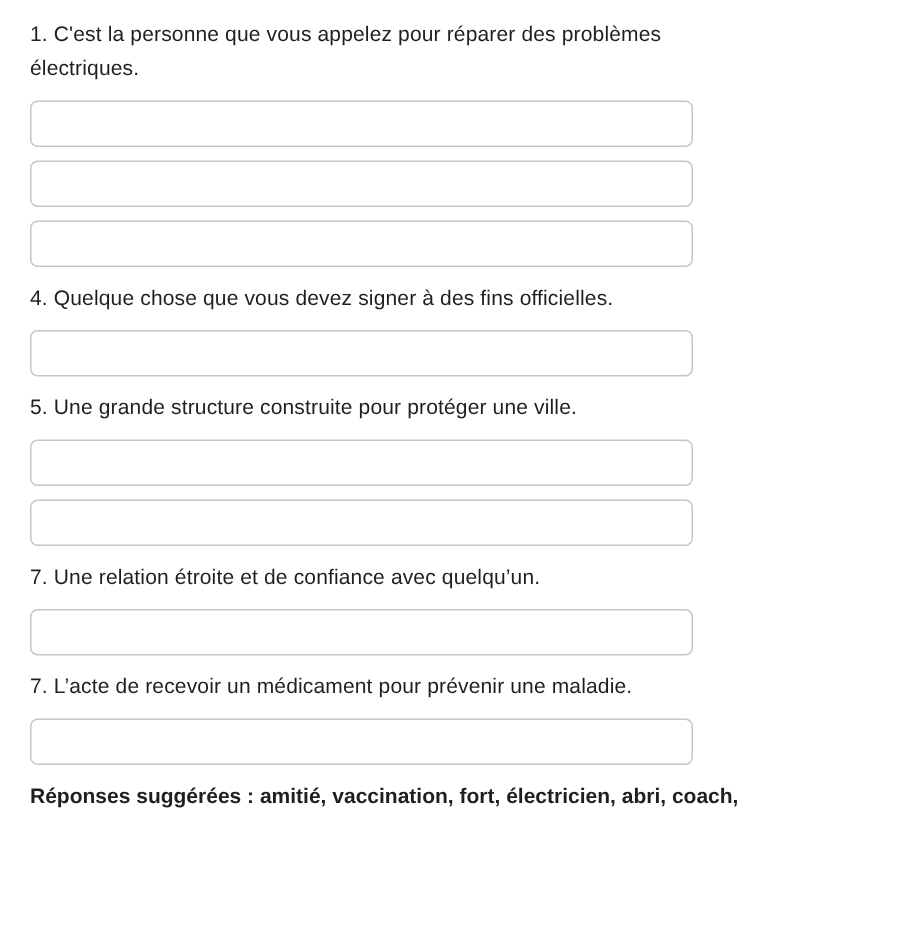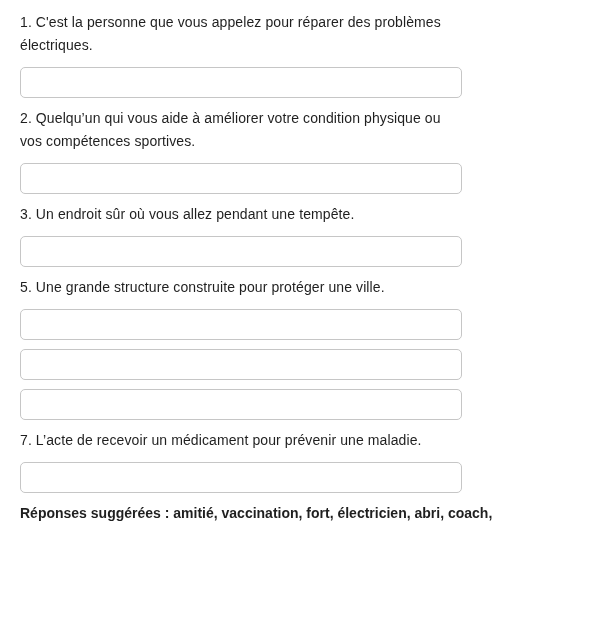--- a/index.html
+++ b/index.html
@@ -50,40 +50,43 @@
 <body>
 
 <div class="worksheet">
 
   <div class="question-block">
     <div class="question-label">1. C'est la personne que vous appelez pour réparer des problèmes électriques.</div>
     <input type="text" class="answer-input" style="">
   </div>
 
   <div class="question-block">
-    <div class="question-label">2. Quelqu’un qui vous aide à améliorer votre condition physique ou vos compétences sportives.</div>
     <input type="text" class="answer-input" style="">
   </div>
 
   <div class="question-block">
-    <div class="question-label">3. Un endroit sûr où vous allez pendant une tempête.</div>
     <input type="text" class="answer-input" style="">
   </div>
 
+  <div class="question-block">
+    <div class="question-label">4. Quelque chose que vous devez signer à des fins officielles.</div>
+    <input type="text" class="answer-input" style="">
+  </div>
 
   <div class="question-block">
     <div class="question-label">5. Une grande structure construite pour protéger une ville.</div>
     <input type="text" class="answer-input" style="">
   </div>
 
   <div class="question-block">
     <input type="text" class="answer-input" style="">
   </div>
 
   <div class="question-block">
+    <div class="question-label">7. Une relation étroite et de confiance avec quelqu’un.</div>
     <input type="text" class="answer-input" style="">
   </div>
 
   <div class="question-block">
     <div class="question-label">7. L’acte de recevoir un médicament pour prévenir une maladie.</div>
     <input type="text" class="answer-input" style="">
   </div>
 
   <div class="word-bank-line">Réponses suggérées : amitié, vaccination, fort, électricien, abri, coach, tourisme, document</div>
 

